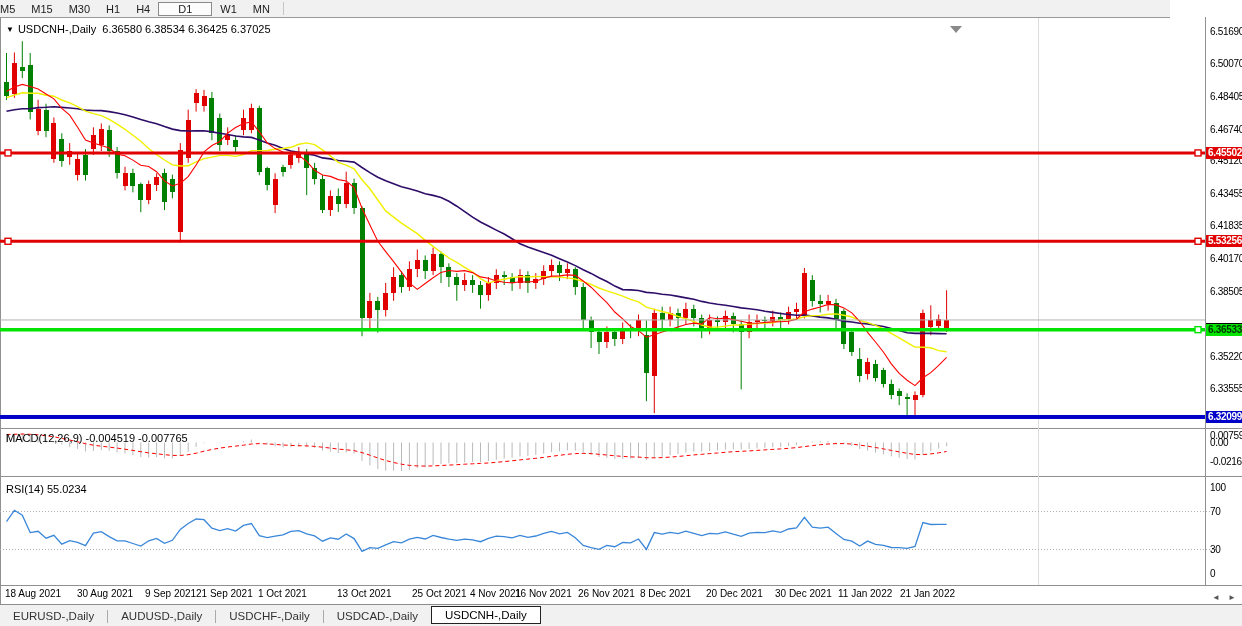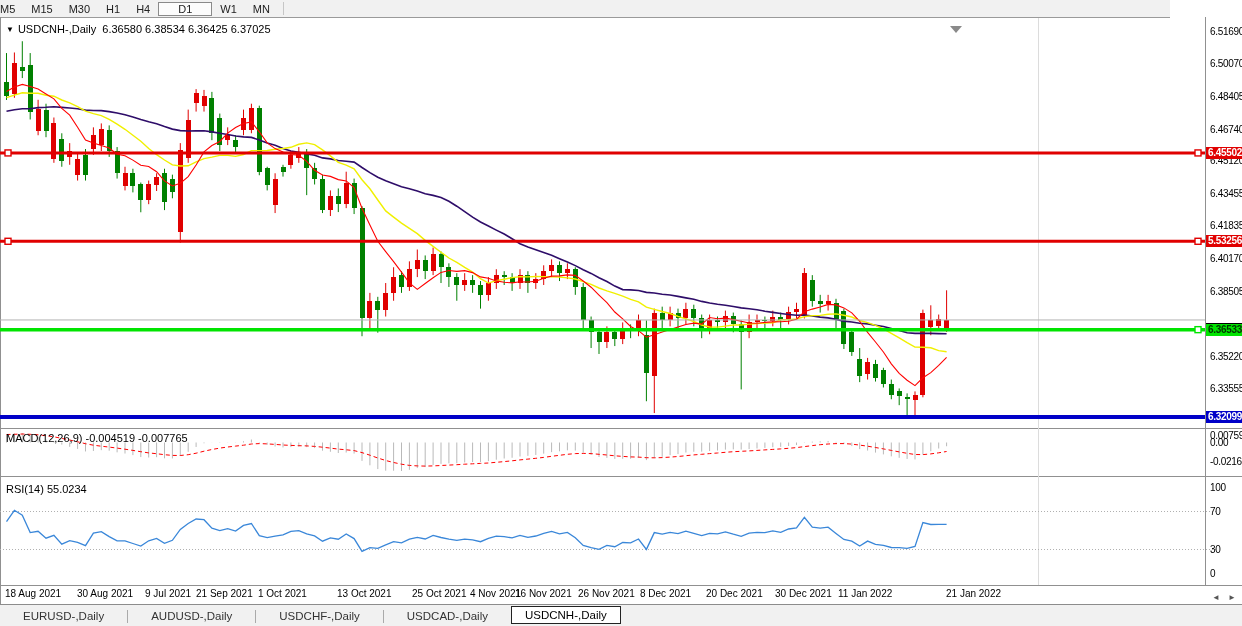--- a/index.html
+++ b/index.html
@@ -18,21 +18,21 @@
   .ind-label{position:absolute;left:6px;font-size:11px;color:#000;z-index:5;}
   .axis-label{position:absolute;left:1210px;font-size:10px;letter-spacing:-0.3px;color:#000;line-height:11px;z-index:4;}
   .badge{position:absolute;left:1206px;width:34px;height:12px;line-height:12px;font-size:10px;font-weight:bold;
          padding-left:2px;letter-spacing:-0.3px;z-index:6;}
   .date-label{position:absolute;top:588px;font-size:10px;color:#000;white-space:nowrap;z-index:4;}
   .scroll-arrows{position:absolute;top:593px;left:1212px;font-size:8px;color:#555;z-index:4;}
   .scroll-arrows span{margin-right:8px;cursor:default;}
   
   .tabbar{position:absolute;left:0;top:604px;width:1242px;height:22px;background:#f1f1f1;
           border-top:1px solid #8c8c8c;display:flex;align-items:center;font-size:11.5px;color:#333;z-index:7;}
-  .tab{padding:3px 23px;white-space:nowrap;cursor:default;}
+  .tab{padding:3px 13px;white-space:nowrap;cursor:default;}
   .tab-div{width:1px;height:13px;background:#aaa;}
   .tab.active{background:#fff;border:1px solid #222;padding:2px 13px;margin-top:-3px;color:#000;z-index:8;}
   svg{position:absolute;left:0;top:0;z-index:1;}
   .canvas-wrap{position:absolute;inset:0;}
 </style>
 </head>
 <body>
 
 <div class="screen">
 
@@ -465,33 +465,33 @@
       <div class="axis-label" style="top: 568px;">0</div>
       <div class="badge" style="top: 146.931px; background: rgb(224, 0, 0); color: rgb(255, 255, 255);">6.45502</div>
       <div class="badge" style="top: 235.286px; background: rgb(224, 0, 0); color: rgb(255, 255, 255);">5.53256</div>
       <div class="badge" style="top: 323px; background: rgb(0, 0, 0); color: rgb(255, 255, 255);">6.37025</div>
       <div class="badge" style="top: 323.66px; background: rgb(0, 228, 0); color: rgb(0, 51, 0);">6.36533</div>
       <div class="badge" style="top: 411.03px; background: rgb(0, 0, 200); color: rgb(255, 255, 255);">6.32099</div>
     </div>
   <div id="date-layer">
       <div class="date-label" style="left: 5px;">18 Aug 2021</div>
       <div class="date-label" style="left: 77px;">30 Aug 2021</div>
-      <div class="date-label" style="left: 145px;">9 Jul 2021</div>
+      <div class="date-label" style="left: 145px;">9 Sep 2021</div>
       <div class="date-label" style="left: 196px;">21 Sep 2021</div>
       <div class="date-label" style="left: 258px;">1 Oct 2021</div>
       <div class="date-label" style="left: 337px;">13 Oct 2021</div>
       <div class="date-label" style="left: 412px;">25 Oct 2021</div>
       <div class="date-label" style="left: 470px;">4 Nov 2021</div>
       <div class="date-label" style="left: 515px;">16 Nov 2021</div>
       <div class="date-label" style="left: 578px;">26 Nov 2021</div>
       <div class="date-label" style="left: 640px;">8 Dec 2021</div>
       <div class="date-label" style="left: 706px;">20 Dec 2021</div>
       <div class="date-label" style="left: 775px;">30 Dec 2021</div>
       <div class="date-label" style="left: 838px;">11 Jan 2022</div>
-      <div class="date-label" style="left: 946px;">21 Jan 2022</div>
+      <div class="date-label" style="left: 900px;">21 Jan 2022</div>
     </div>
 
   <div class="scroll-arrows">
     <span>◄</span><span>►</span>
   </div>
 
   <div class="tabbar" id="tabbar">
       <span class="tab">EURUSD-,Daily</span>
       <span class="tab-div"></span>
       <span class="tab">AUDUSD-,Daily</span>

